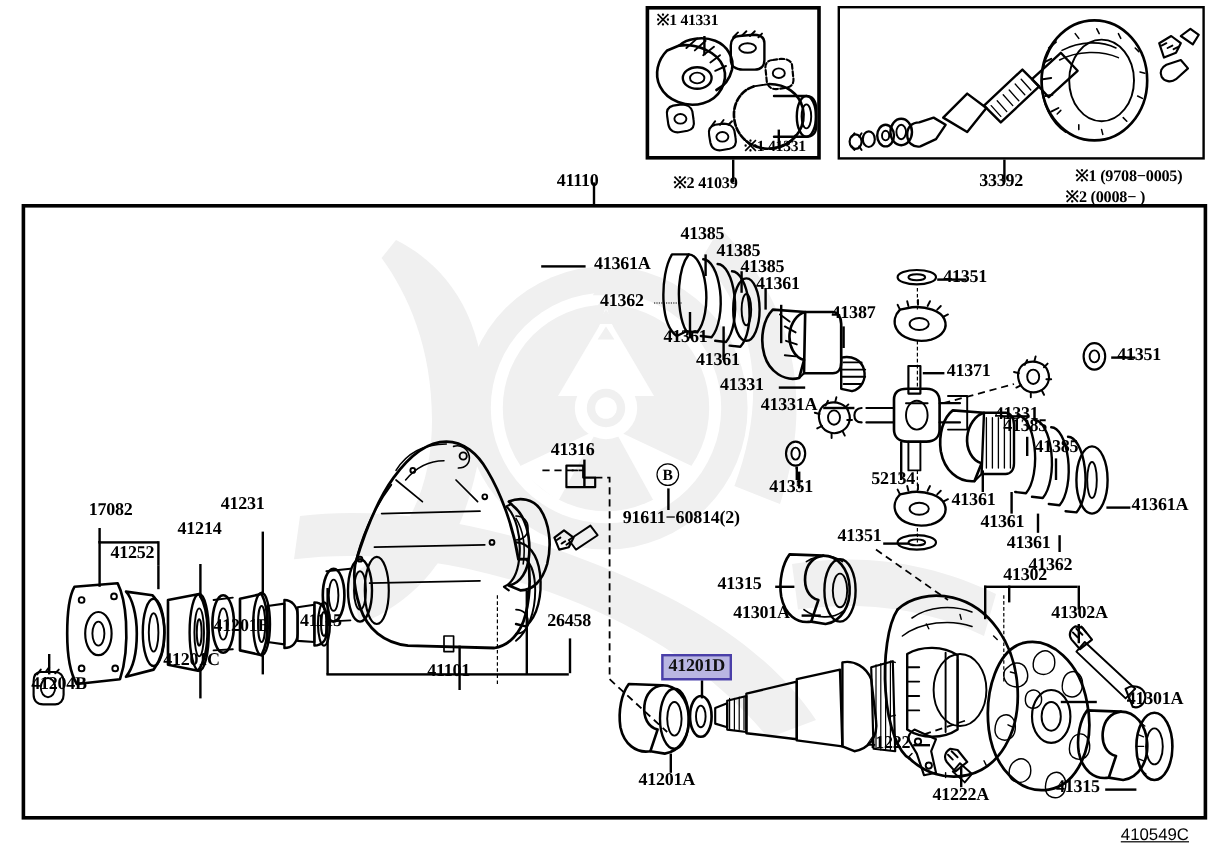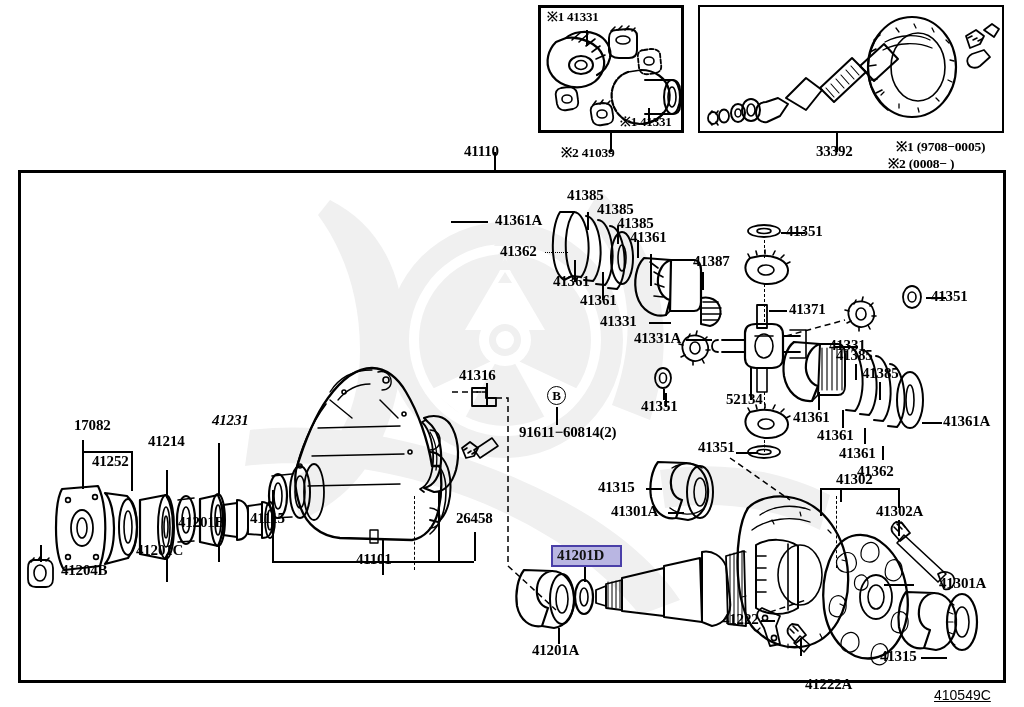--- a/index.html
+++ b/index.html
@@ -28,21 +28,21 @@
     color:#000;
   }
   .lbl.sm{font-size:13px;}
   .lbl.note{font-size:13.5px;font-weight:bold;}
   .lbl.code{font-weight:normal;font-size:14px;font-family:"Liberation Sans",sans-serif;letter-spacing:0px;}
 
   
   .lbl.hl{
     background:#b9b6e2;
     border:2px solid #4a3fa8;
-    padding:1px 16px 2px 4px;
+    padding:1px 4px 2px 4px;
     box-sizing:border-box;
     color:#111;
   }
 
   
   .ln{position:absolute;background:#000;}
   .ln.h{height:1.6px;}
   .ln.v{width:1.6px;}
   .ln.dash-v{width:0;border-left:1.6px dashed #000;background:none;}
   .ln.dot-h{height:0;border-top:1.6px dotted #000;background:none;}
@@ -546,27 +546,27 @@
   <div class="lbl" style="left:857px;top:464px;">41362</div>
   <div class="lbl" style="left:943px;top:414px;">41361A</div>
 
   <div class="lbl" style="left:836px;top:472px;">41302</div>
   <div class="lbl" style="left:876px;top:504px;">41302A</div>
   <div class="lbl" style="left:611px;top:504px;">41301A</div>
   <div class="lbl" style="left:939px;top:576px;">41301A</div>
   <div class="lbl" style="left:598px;top:480px;">41315</div>
   <div class="lbl" style="left:880px;top:649px;">41315</div>
   <div class="lbl" style="left:722px;top:612px;">41222</div>
-  <div class="lbl" style="left:777px;top:677px;margin-left:28px;">41222A</div>
+  <div class="lbl" style="left:777px;top:656px;">41222A</div>
 
   <div class="lbl" style="left:74px;top:418px;">17082</div>
-  <div class="lbl" style="left:26px;top:563px;margin-left:35px;">41204B</div>
+  <div class="lbl" style="left:26px;top:563px;">41204B</div>
   <div class="lbl" style="left:92px;top:454px;">41252</div>
   <div class="lbl" style="left:148px;top:434px;">41214</div>
-  <div class="lbl" style="left:212px;top:413px;font-style:italic;">41231</div>
+  <div class="lbl" style="left:184px;top:413px;">41231</div>
   <div class="lbl" style="left:178px;top:515px;">41201B</div>
   <div class="lbl" style="left:136px;top:543px;">41201C</div>
   <div class="lbl" style="left:250px;top:511px;">41115</div>
   <div class="lbl" style="left:356px;top:552px;">41101</div>
   <div class="lbl" style="left:456px;top:511px;">26458</div>
   <div class="lbl" style="left:459px;top:368px;">41316</div>
 
   <div class="lbl" style="left:519px;top:425px;">91611−60814(2)</div>
   <div class="circ-b" style="left:547px;top:386px;">B</div>
 

